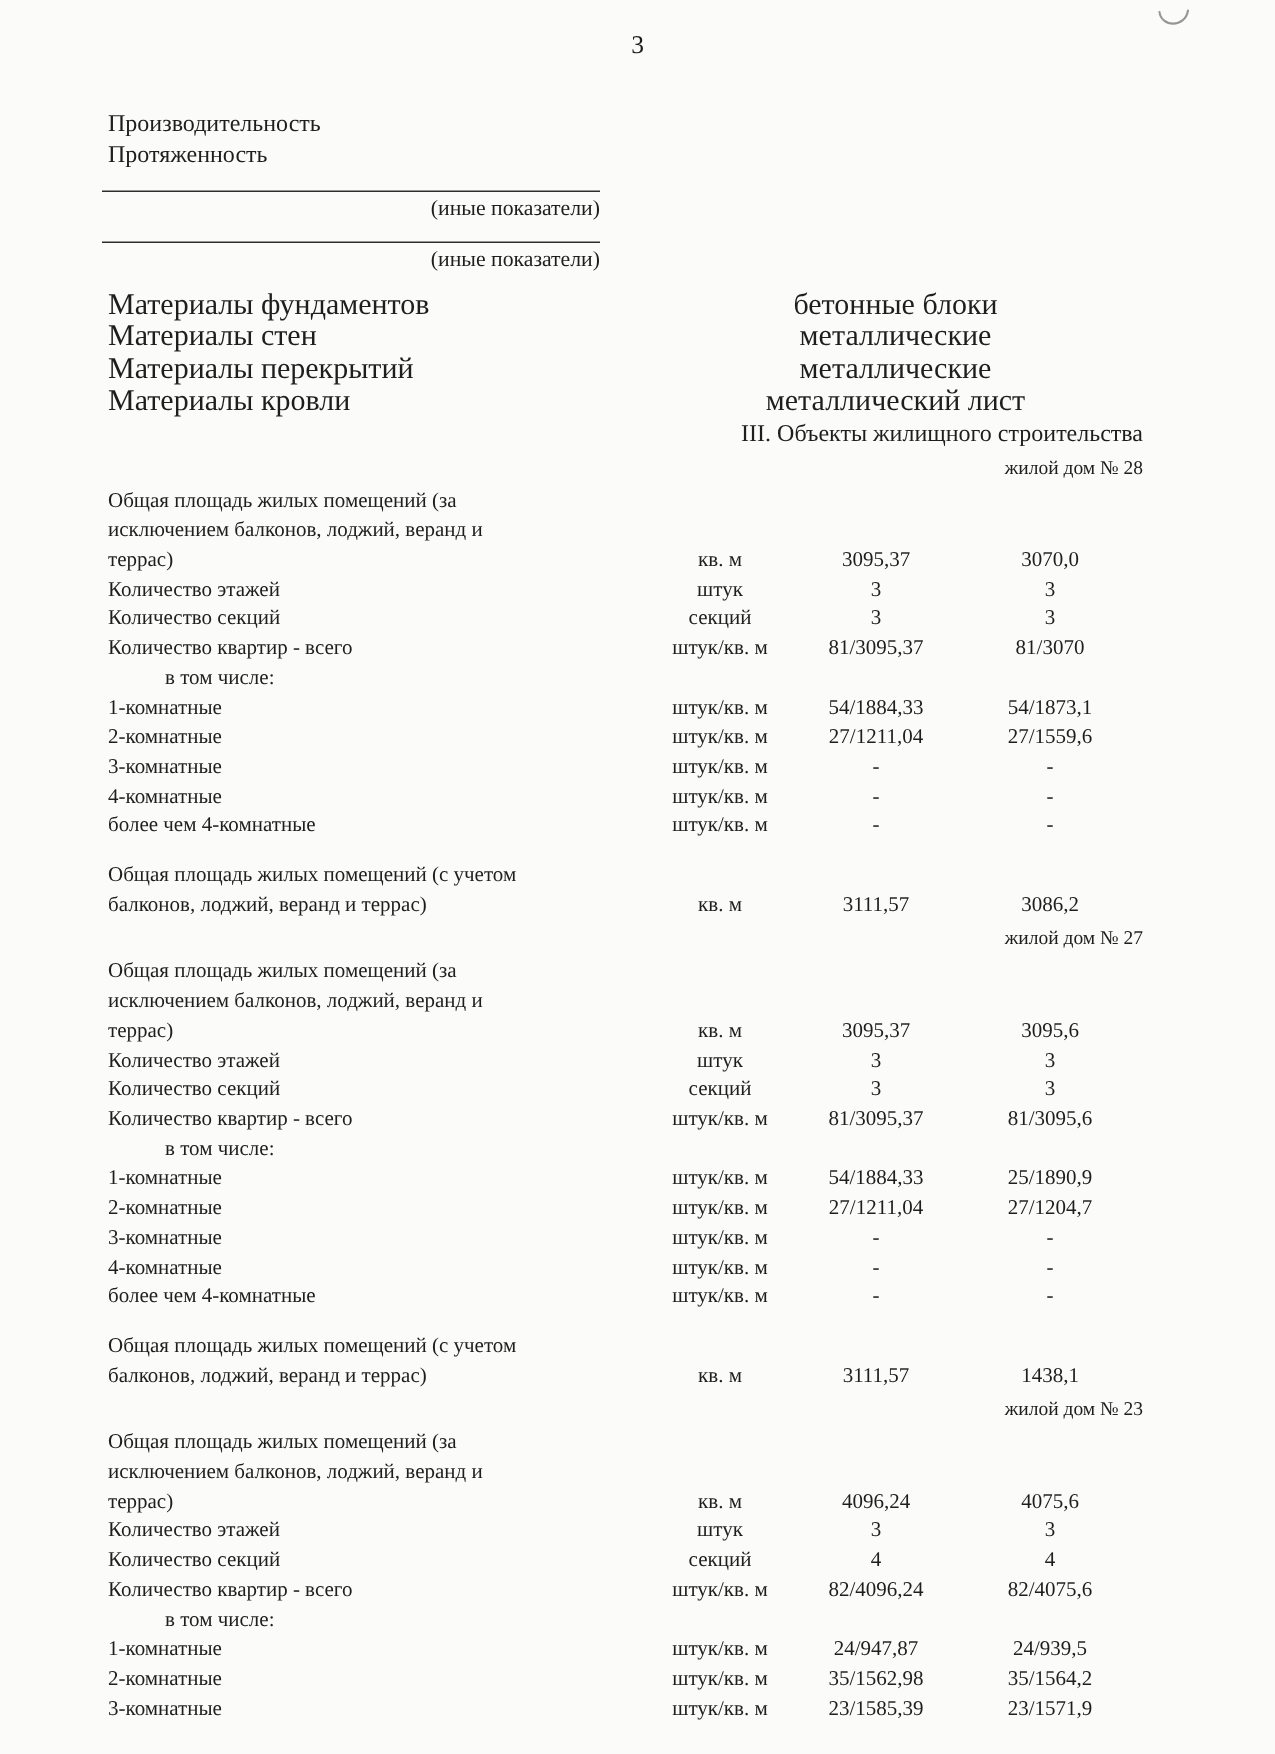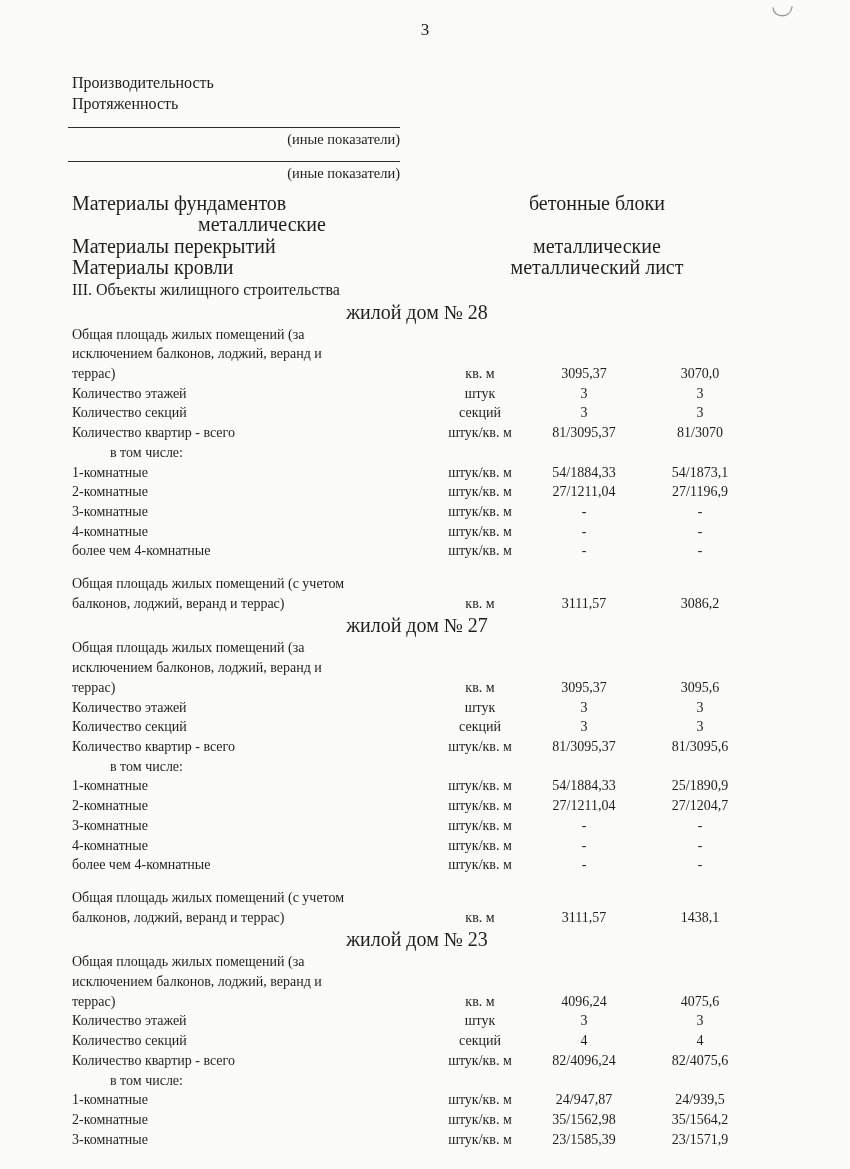--- a/index.html
+++ b/index.html
@@ -16,22 +16,22 @@
   .pen-mark { position: absolute; left: 770px; top: 5px; }
   .page-num { text-align: center; padding-top: 20px; font-size: 17px; }
   .content { margin-left: 72px; width: 690px; }
   .top-lines { margin-top: 32px; font-size: 16px; line-height: 21px; }
   .indicator-block { width: 332px; margin-left: -4px; margin-top: 13px; }
   .indicator-line { border-top: 1.6px solid #2e2e2e; height: 0; }
   .indicator-caption { text-align: right; font-size: 14.5px; padding-top: 2px; line-height: 18px; }
   .materials { margin-top: 11px; font-size: 20px; }
   .material-row { display: grid; grid-template-columns: 380px 290px; line-height: 21.4px; }
   .material-value { text-align: center; }
-  .section-title { text-align: left; font-size: 16px; line-height: 20px; margin-top: 1px; }
-  .house-title { text-align: center; font-size: 20px; line-height: 20px; margin-top: 2px; margin-bottom: 3px; }
+  .section-title { text-align: right; font-size: 16px; line-height: 20px; margin-top: 1px; }
+  .house-title { text-align: right; font-size: 13px; line-height: 20px; margin-top: 2px; margin-bottom: 3px; }
   .trow {
     display: grid;
     grid-template-columns: 358px 100px 108px 124px;
     align-items: end;
     font-size: 14px;
     line-height: 19.7px;
   }
   .c-label { white-space: pre-line; padding-right: 8px; }
   .c-unit, .c-v1, .c-v2 { text-align: center; }
   .trow.indent .c-label { padding-left: 38px; }
@@ -64,20 +64,21 @@
       <div class="indicator-line"></div>
       <div class="indicator-caption">(иные показатели)</div>
     </div>
 
     <div class="materials">
       <div class="material-row">
         <div>Материалы фундаментов</div>
         <div class="material-value">бетонные блоки</div>
       </div>
       <div class="material-row">
+        <div>Материалы стен</div>
         <div class="material-value">металлические</div>
       </div>
       <div class="material-row">
         <div>Материалы перекрытий</div>
         <div class="material-value">металлические</div>
       </div>
       <div class="material-row">
         <div>Материалы кровли</div>
         <div class="material-value">металлический лист</div>
       </div>
@@ -123,21 +124,21 @@
           <div class="trow">
             <div class="c-label">1-комнатные</div>
             <div class="c-unit">штук/кв. м</div>
             <div class="c-v1">54/1884,33</div>
             <div class="c-v2">54/1873,1</div>
           </div>
           <div class="trow">
             <div class="c-label">2-комнатные</div>
             <div class="c-unit">штук/кв. м</div>
             <div class="c-v1">27/1211,04</div>
-            <div class="c-v2">27/1196,9</div>
+            <div class="c-v2">27/1559,6</div>
           </div>
           <div class="trow">
             <div class="c-label">3-комнатные</div>
             <div class="c-unit">штук/кв. м</div>
             <div class="c-v1">-</div>
             <div class="c-v2">-</div>
           </div>
           <div class="trow">
             <div class="c-label">4-комнатные</div>
             <div class="c-unit">штук/кв. м</div>

